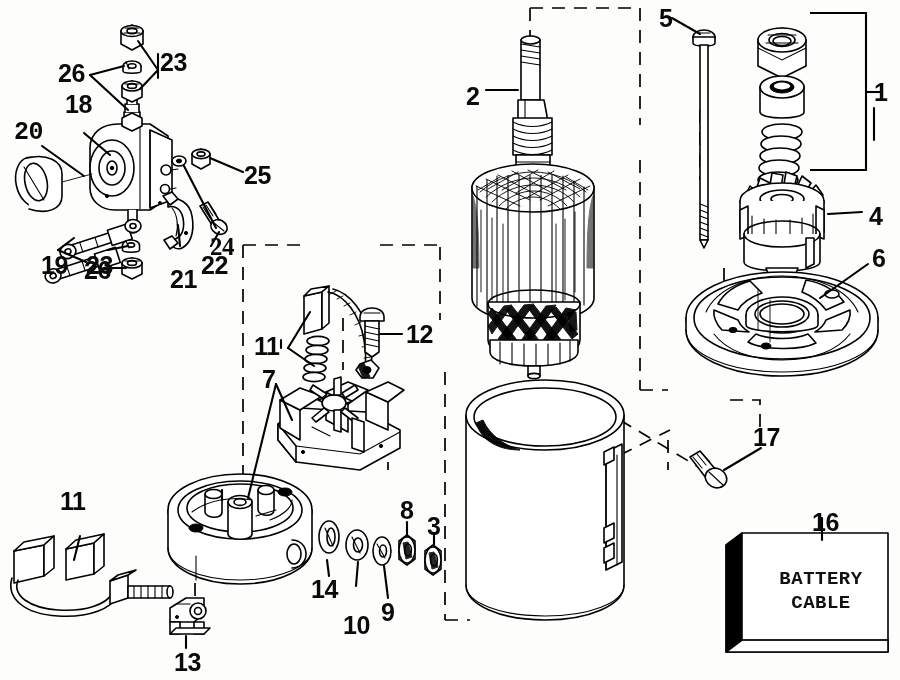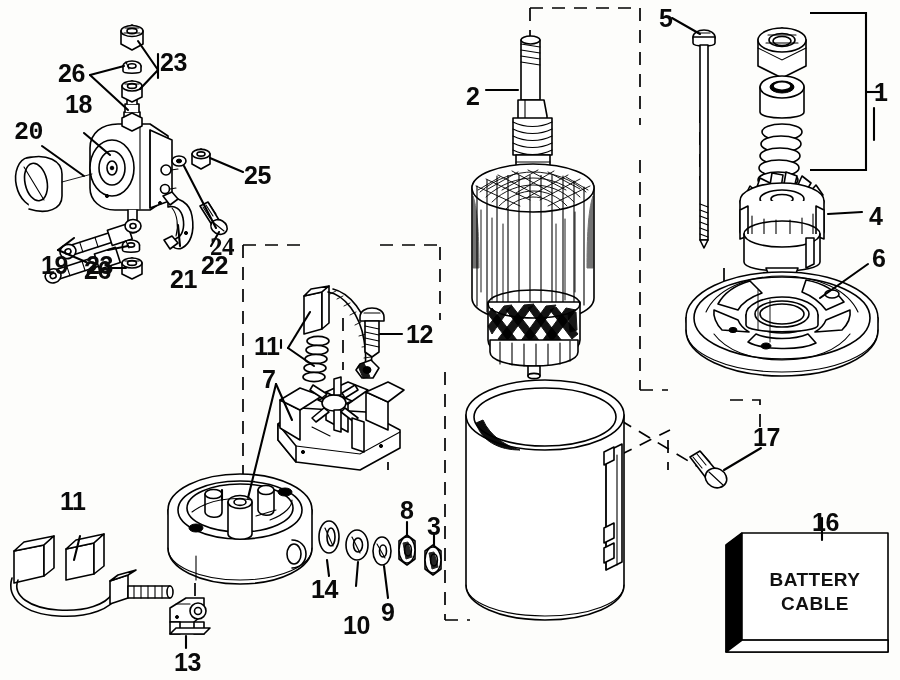--- a/index.html
+++ b/index.html
@@ -657,16 +657,16 @@
 <span class="lbl" style="left:14px;top:120px;font-family:Liberation Mono, monospace;">20</span>
 <span class="lbl" style="left:170px;top:267px;">21</span>
 <span class="lbl" style="left:201px;top:253px;">22</span>
 <span class="lbl" style="left:160px;top:50px;">23</span>
 <span class="lbl" style="left:86px;top:253px;">23</span>
 <span class="lbl" style="left:210px;top:234px;font-family:Liberation Serif, serif;">24</span>
 <span class="lbl" style="left:244px;top:163px;">25</span>
 <span class="lbl" style="left:58px;top:61px;">26</span>
 <span class="lbl" style="left:84px;top:258px;">26</span>
 
-<span class="boxtext" style="left:742px;top:568px;width:146px;">BATTERY
+<span class="boxtext" style="left:742px;top:568px;width:158px;font-family:Liberation Mono, monospace;">BATTERY
 CABLE</span>
 
 </div>
 
 </body></html>

